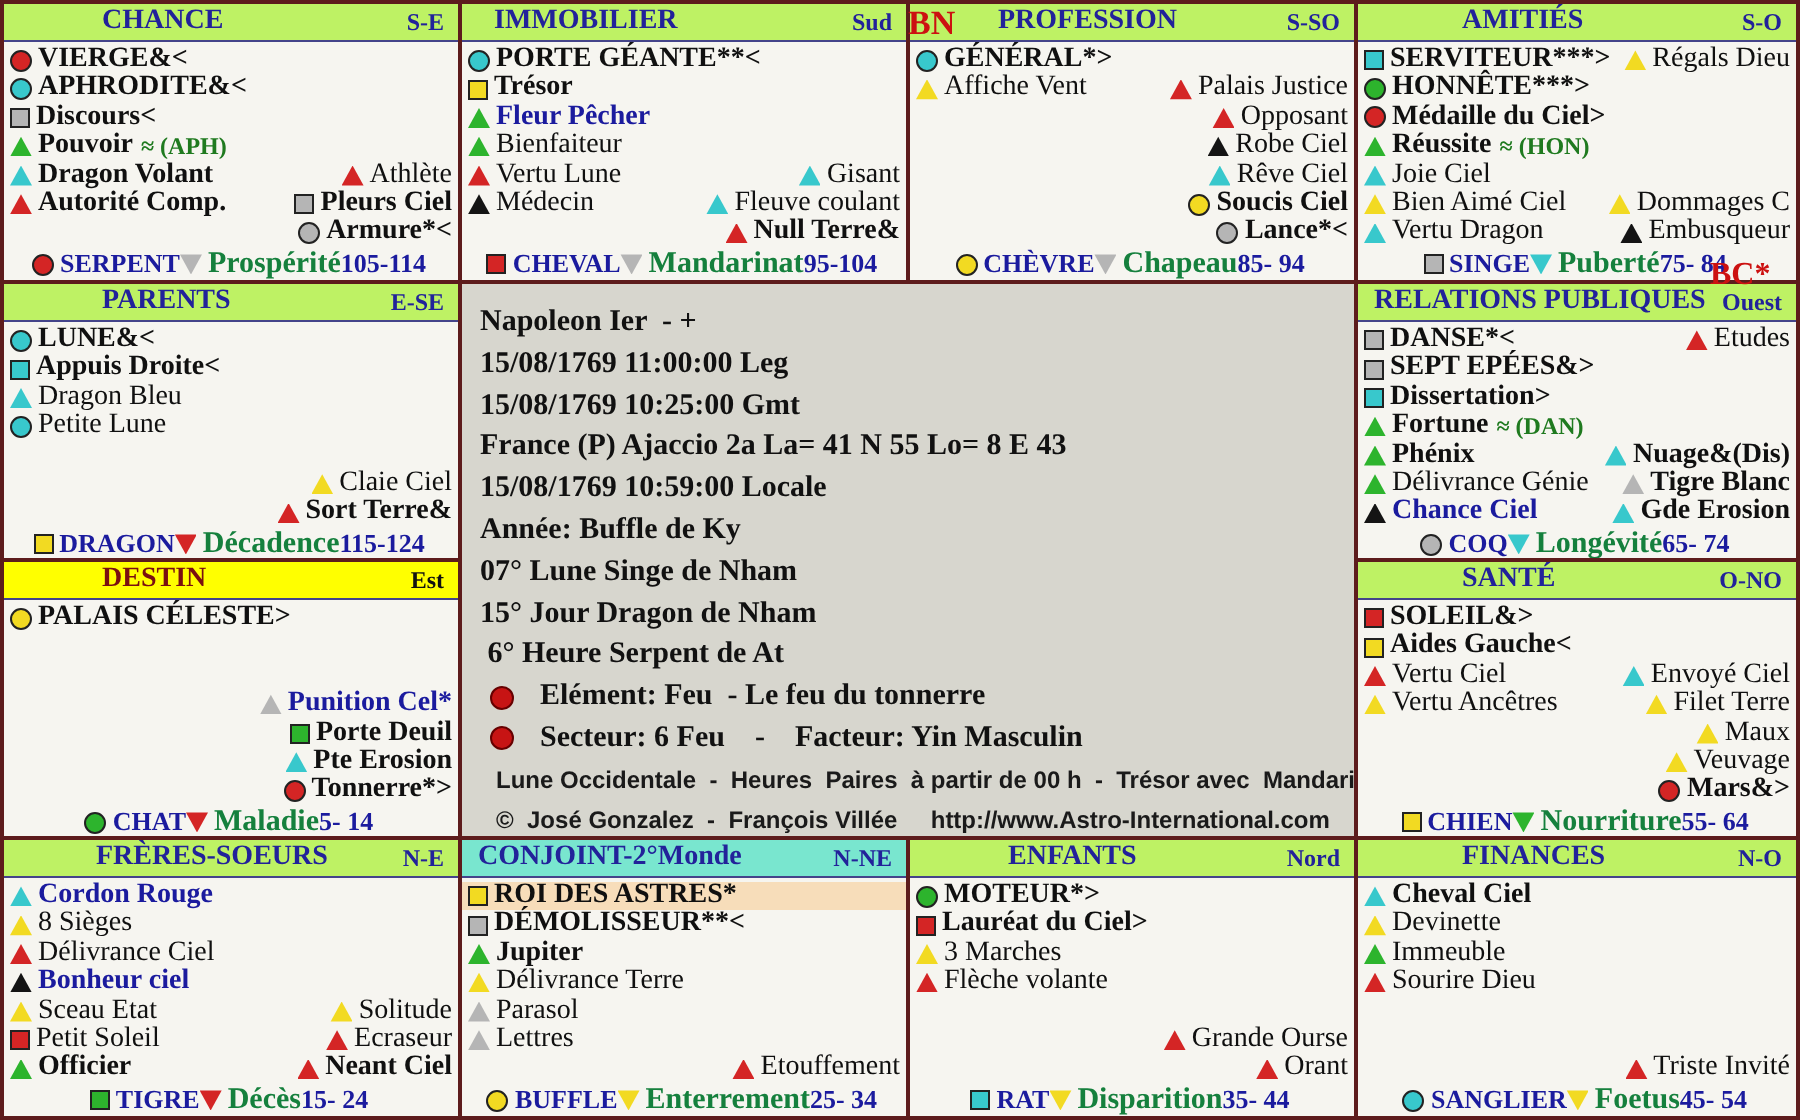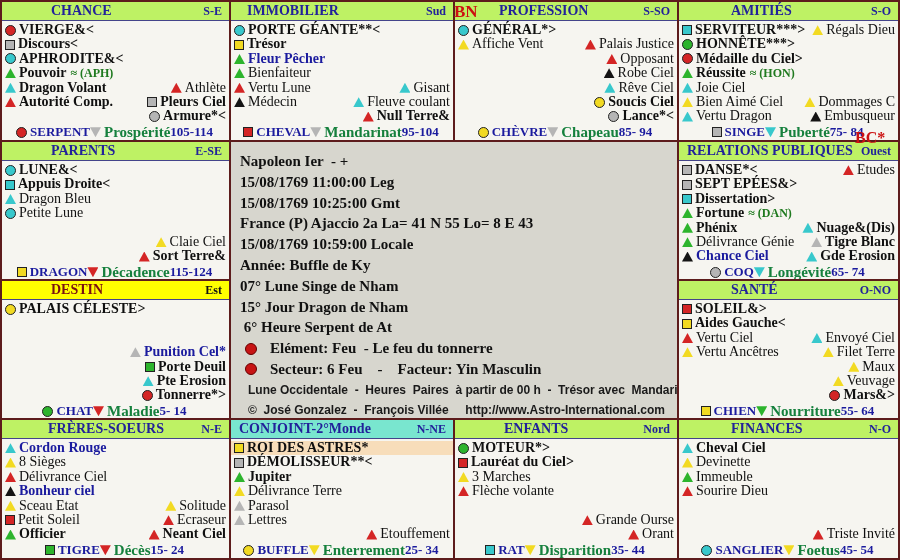--- a/index.html
+++ b/index.html
@@ -66,29 +66,29 @@
     <div class="hb">
         <div class="hrow">
           <span class="entry l">
             <i class="mk circle c-red"></i>
             <span class="lbl bold">VIERGE&amp;&lt;</span>
           </span>
           <span class="entry r"></span>
         </div>
         <div class="hrow">
           <span class="entry l">
+            <i class="mk circle c-cyan"></i>
+            <span class="lbl bold">APHRODITE&amp;&lt;</span>
+          </span>
+          <span class="entry r"></span>
+        </div>
+        <div class="hrow">
+          <span class="entry l">
             <i class="mk square c-gray"></i>
             <span class="lbl bold">Discours&lt;</span>
-          </span>
-          <span class="entry r"></span>
-        </div>
-        <div class="hrow">
-          <span class="entry l">
-            <i class="mk circle c-cyan"></i>
-            <span class="lbl bold">APHRODITE&amp;&lt;</span>
           </span>
           <span class="entry r"></span>
         </div>
         <div class="hrow">
           <span class="entry l">
             <i class="mk tri c-green"></i>
             <span class="lbl bold">Pouvoir</span>
             <span class="sfx">≈ (APH)</span>
           </span>
           <span class="entry r"></span>

